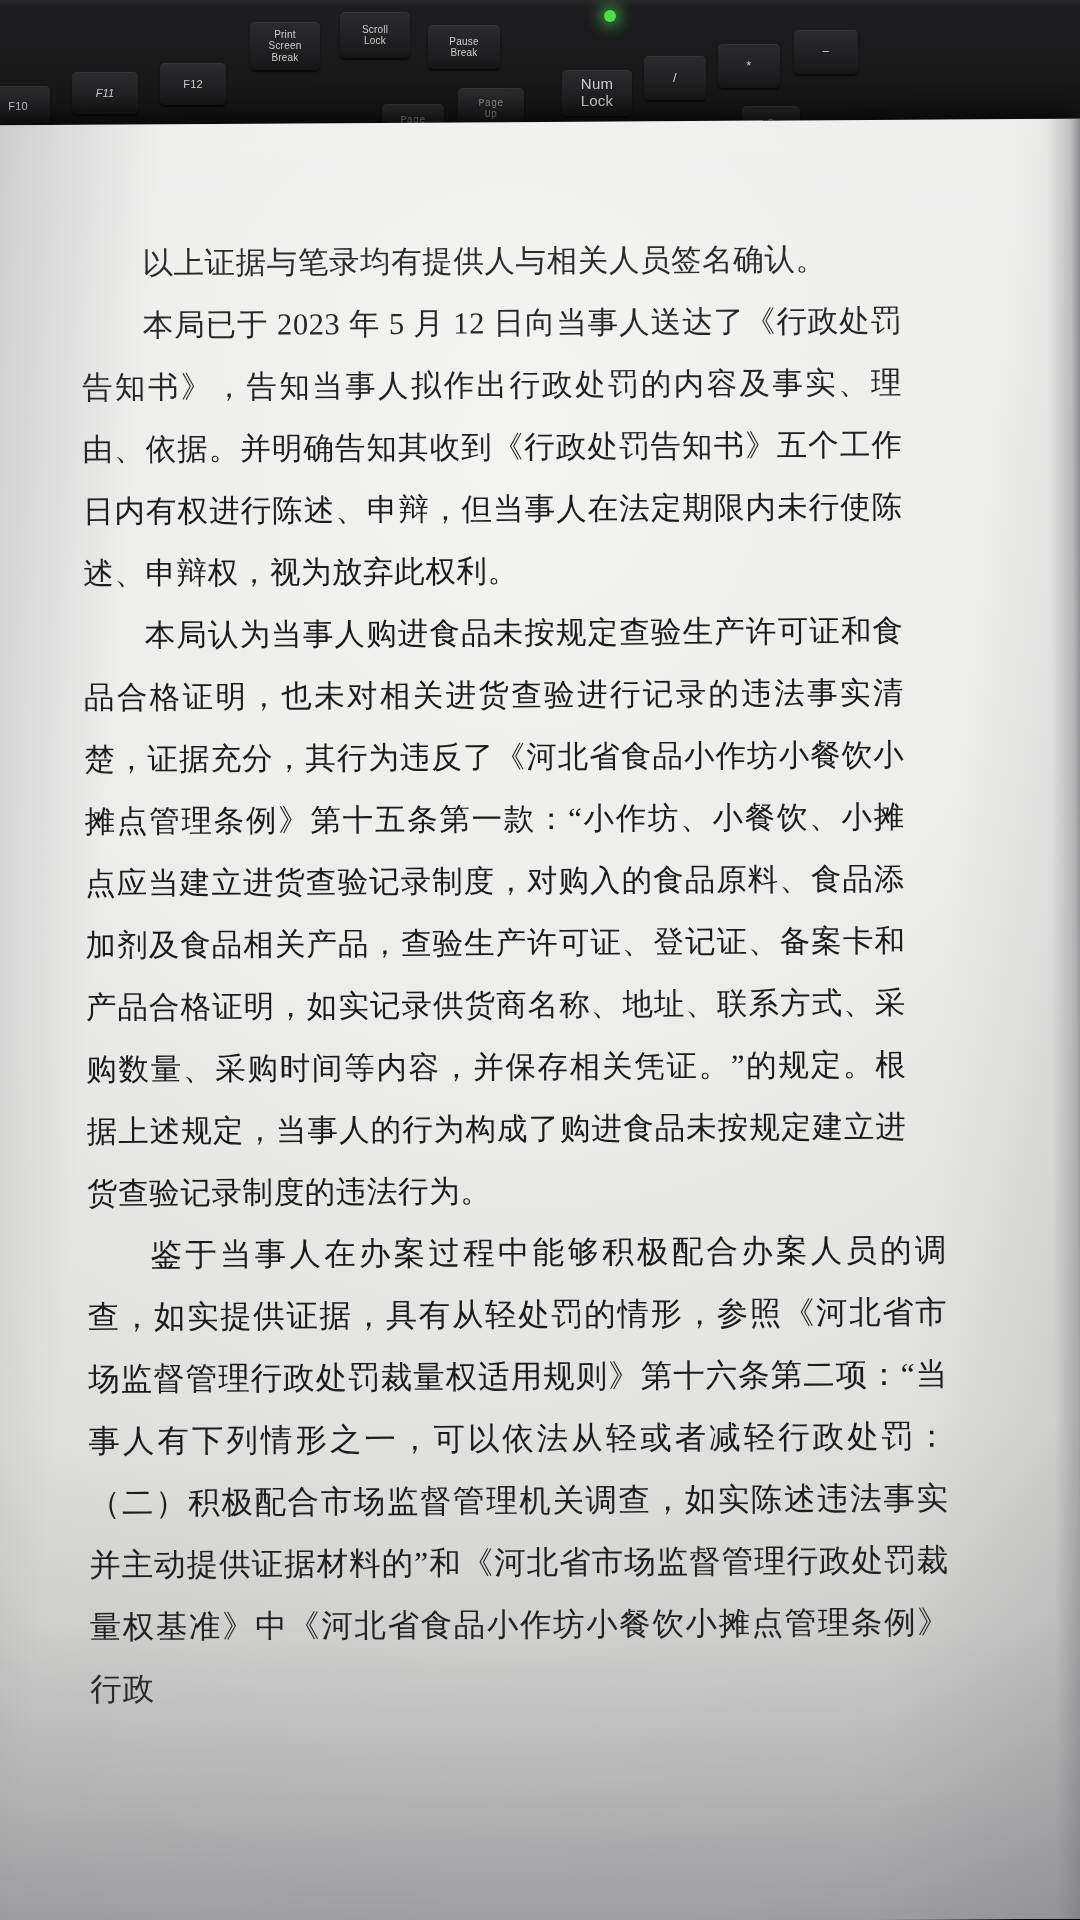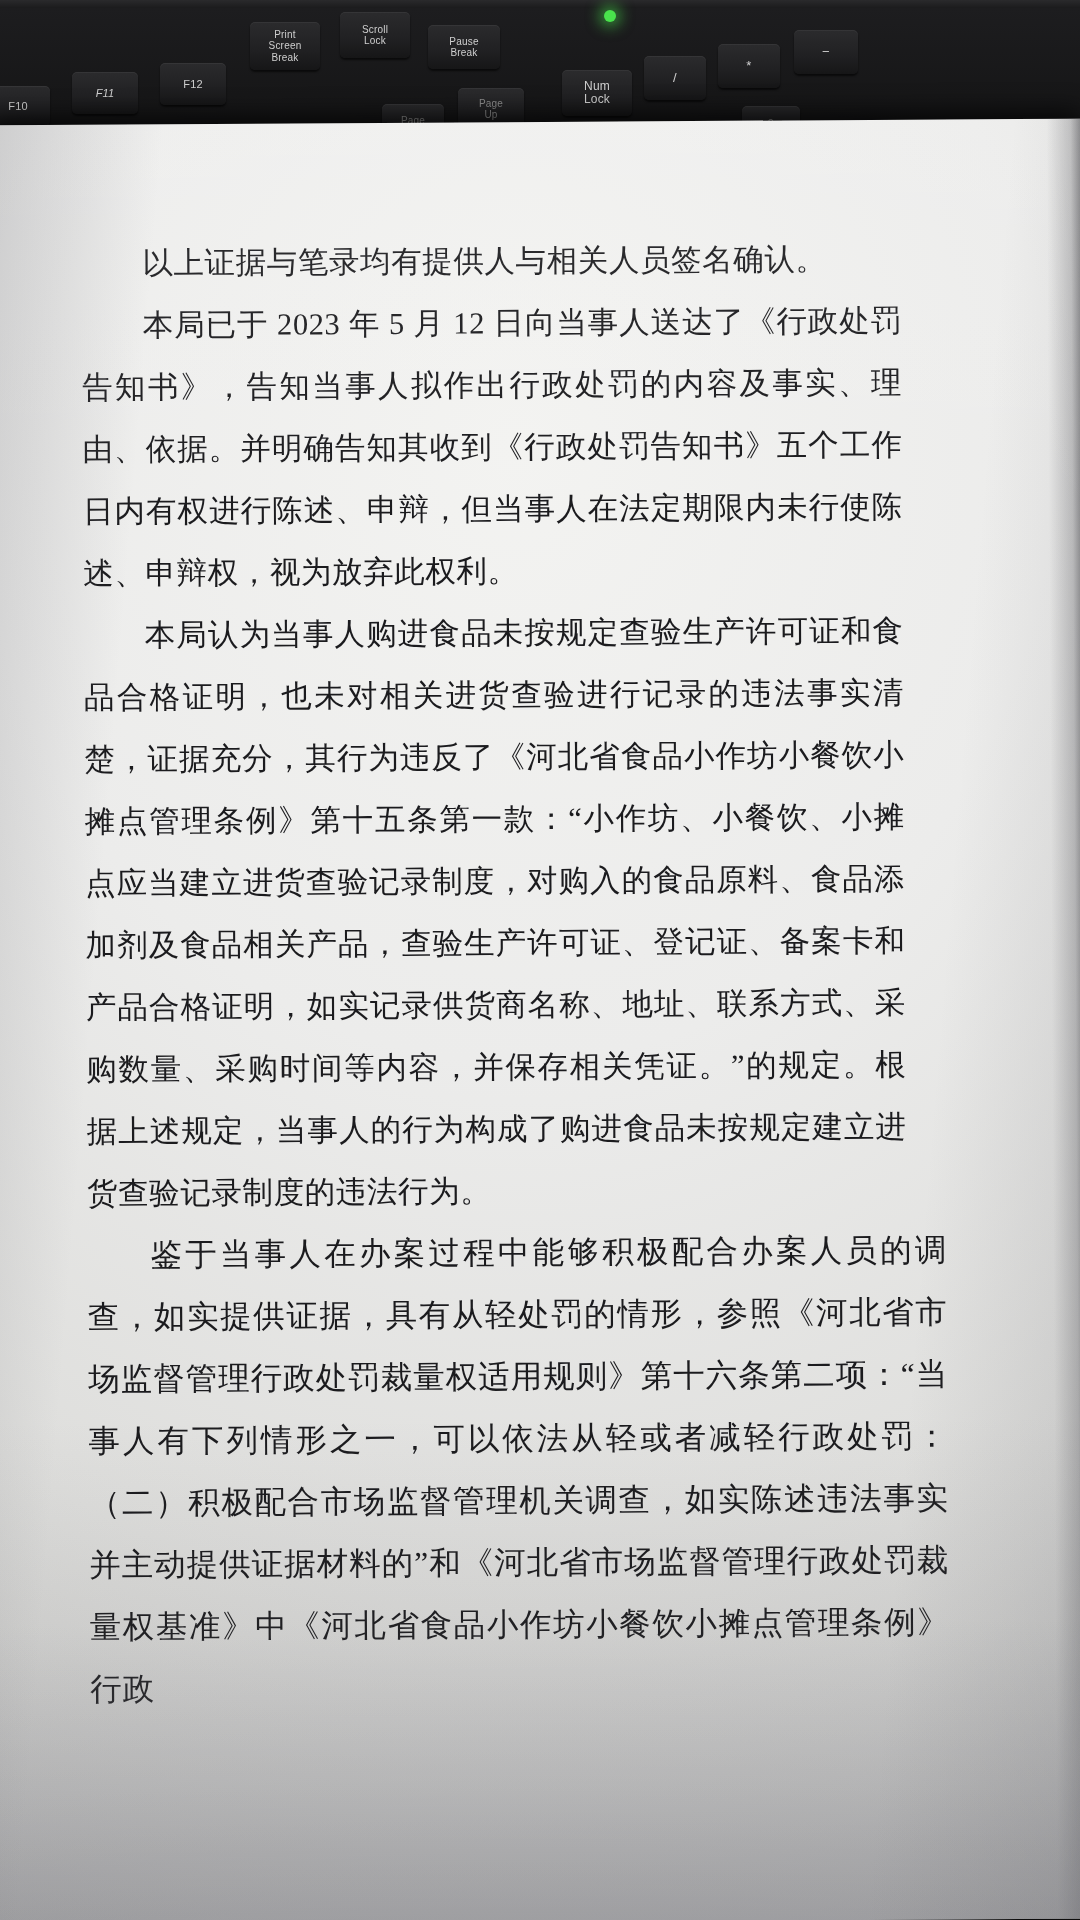--- a/index.html
+++ b/index.html
@@ -54,21 +54,21 @@
     font-size: 11px;
     line-height: 1.12;
     text-align: center;
     display: flex;
     align-items: center;
     justify-content: center;
     white-space: pre-line;
     letter-spacing: .2px;
     overflow: hidden;
   }
-  .key.dim { color: #8d8d8d; }
+  .key.dim { color: #8d8d8d; font-family: Liberation Mono, monospace; }
   .key.big { font-size: 13px; }
   .led {
     position: absolute;
     width: 12px; height: 12px;
     border-radius: 50%;
     background: #49e24c;
     box-shadow: 0 0 14px 5px rgba(73,226,76,.55);
   }
   .kbd-shadow {
     position: absolute;
@@ -180,21 +180,21 @@
 Break</div>
       <div class="key" style="left:340px; top:4px; width:70px; height:46px; font-size:10px;">Scroll
 Lock</div>
       <div class="key" style="left:428px; top:0px; width:72px; height:44px; font-size:10px;margin-top:17px;">Pause
 Break</div>
 
       <div class="key dim" style="left:382px; top:96px; width:62px; height:34px; font-size:10px;">Page</div>
       <div class="key dim" style="left:458px; top:80px; width:66px; height:42px; font-size:10px;">Page
 Up</div>
 
-      <div class="key" style="left:562px; top:62px; width:70px; height:46px; font-size:12px;">Num
+      <div class="key" style="left:562px; top:62px; width:70px; height:46px; font-size:15px;">Num
 Lock</div>
       <div class="key big" style="left:644px; top:48px; width:62px; height:44px;">/</div>
       <div class="key big" style="left:718px; top:36px; width:62px; height:44px;">*</div>
       <div class="key big" style="left:794px; top:22px; width:64px; height:44px;">−</div>
       <div class="key dim" style="left:742px; top:98px; width:58px; height:34px;">9</div>
 
       <div class="led" style="left:604px; top:2px;"></div>
     </div>
     <div class="kbd-shadow"></div>
   </div>

